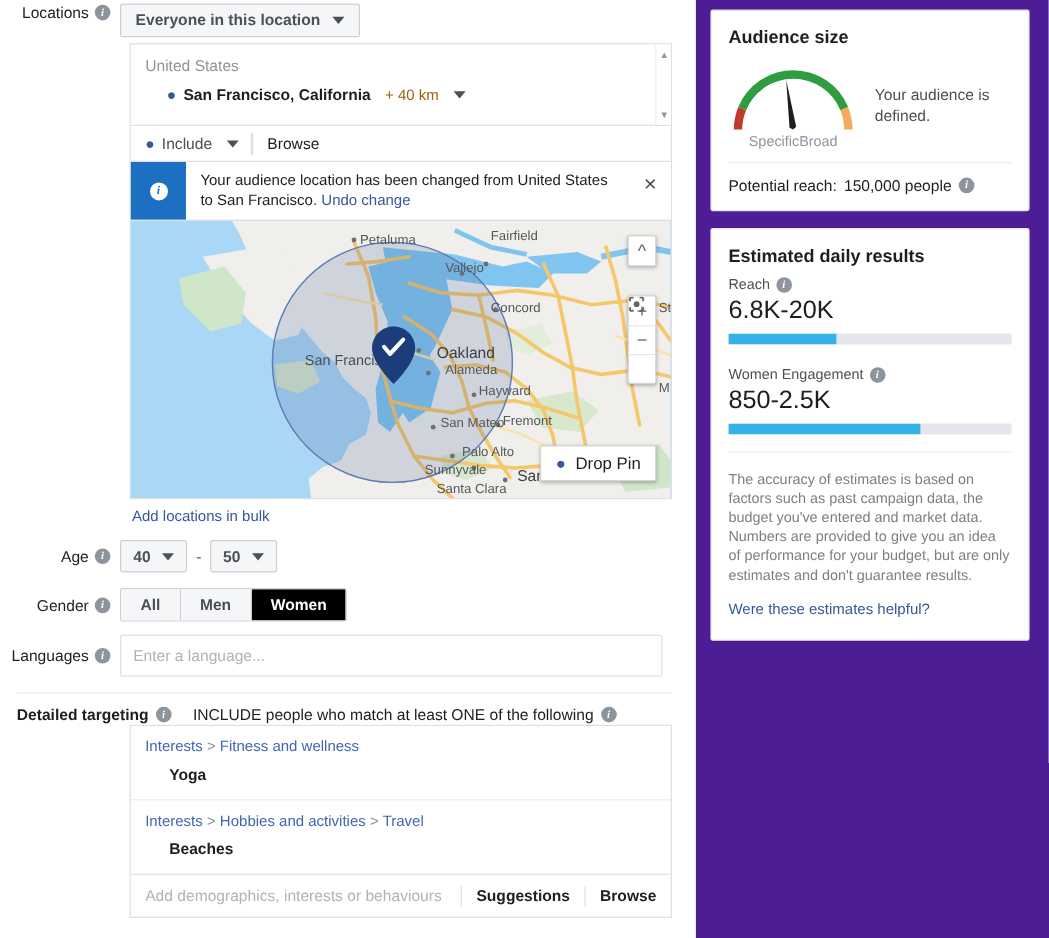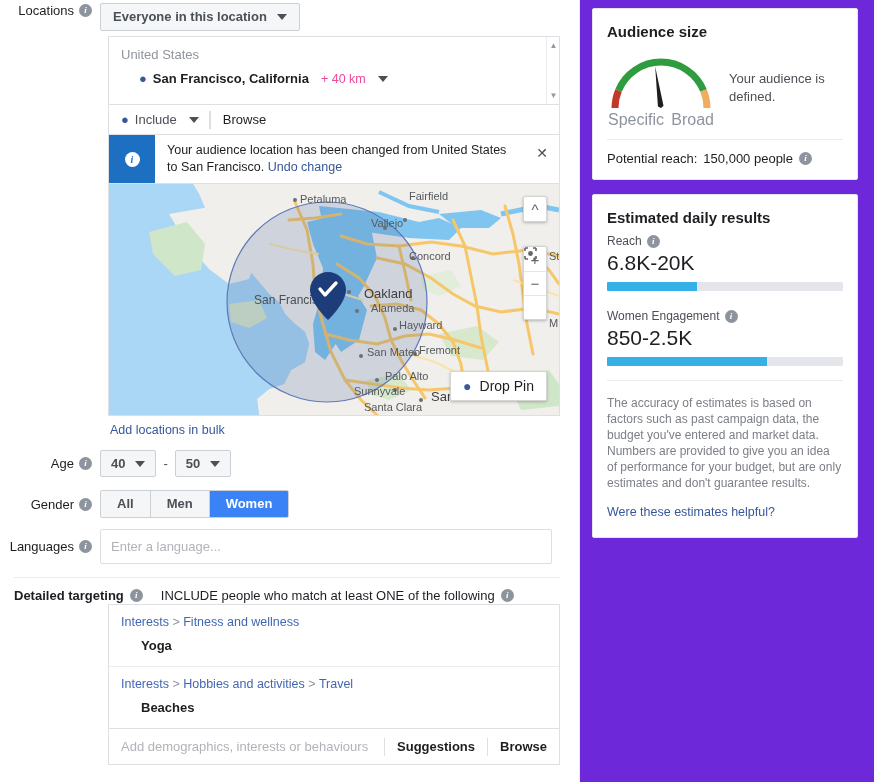--- a/index.html
+++ b/index.html
@@ -98,21 +98,21 @@
     padding: 2px 12px 6px 12px;
   }
   .loc-item {
     display: flex;
     align-items: center;
     gap: 6px;
     padding: 3px 12px 3px 30px;
     font-size: 13px;
   }
   .loc-item .name { font-weight: bold; color: #1c1e21; }
-  .loc-radius { color: #ec4899; font-size: 12.5px; margin-left: 6px; }
+  .loc-radius { color: #a16207; font-size: 12.5px; margin-left: 6px; }
   .caret-small {
     width: 0; height: 0;
     border-left: 5px solid transparent;
     border-right: 5px solid transparent;
     border-top: 6px solid #4b4f56;
     display: inline-block;
     margin-left: 6px;
   }
   .pin-glyph { color: #365899; font-size: 13px; line-height: 1; }
 
@@ -281,21 +281,21 @@
     padding: 6px 16px;
     font-size: 13px;
     font-weight: bold;
     color: #4b4f56;
     background: #f5f6f7;
     cursor: pointer;
     border-right: 1px solid #ccd0d5;
     line-height: 14px;
   }
   .seg:last-child { border-right: none; }
-  .seg.active { background: #3b82f6; color: #fff; }
+  .seg.active { background: #000000; color: #fff; }
 
   .lang-input {
     width: 452px;
     border: 1px solid #dddfe2;
     border-radius: 2px;
     padding: 9px 10px;
     font-size: 13px;
     font-family: "Liberation Sans", sans-serif;
     color: #1c1e21;
     outline: none;
@@ -355,42 +355,42 @@
     padding: 0 12px;
     font-size: 13px; font-weight: bold; color: #1c1e21;
     cursor: pointer;
     border-left: 1px solid #dddfe2;
     height: 18px; display: flex; align-items: center;
   }
 
   
   .right-col {
     width: 294px; height: 782px;
-    background: #6d28d9;
+    background: #4c1d95;
     padding: 8px 16px 0 12px;
   }
   .card {
     background: #fff;
     border: 1px solid #e3e5e8;
     border-radius: 2px;
     margin-bottom: 14px;
   }
   .card-title {
     font-size: 15px;
     font-weight: bold;
     color: #1c1e21;
     padding: 14px 14px 4px 14px;
   }
 
   
   .gauge-wrap { display: flex; align-items: flex-start; padding: 6px 14px 10px 14px; }
   .gauge { position: relative; width: 108px; flex: none; }
   .gauge-labels {
-    display: flex; justify-content: space-between;
-    font-size: 16px; color: #8d949e;
+    display: flex; justify-content: center;
+    font-size: 12px; color: #8d949e;
     margin-top: -4px; padding: 0 1px;
   }
   .gauge-msg {
     font-size: 13px; color: #4b4f56; line-height: 18px;
     padding-left: 14px; padding-top: 20px;
   }
   .card-sep { height: 1px; background: #e9ebee; margin: 0 14px; }
   .reach-line {
     display: flex; align-items: center; gap: 6px;
     padding: 11px 14px 13px 14px;

